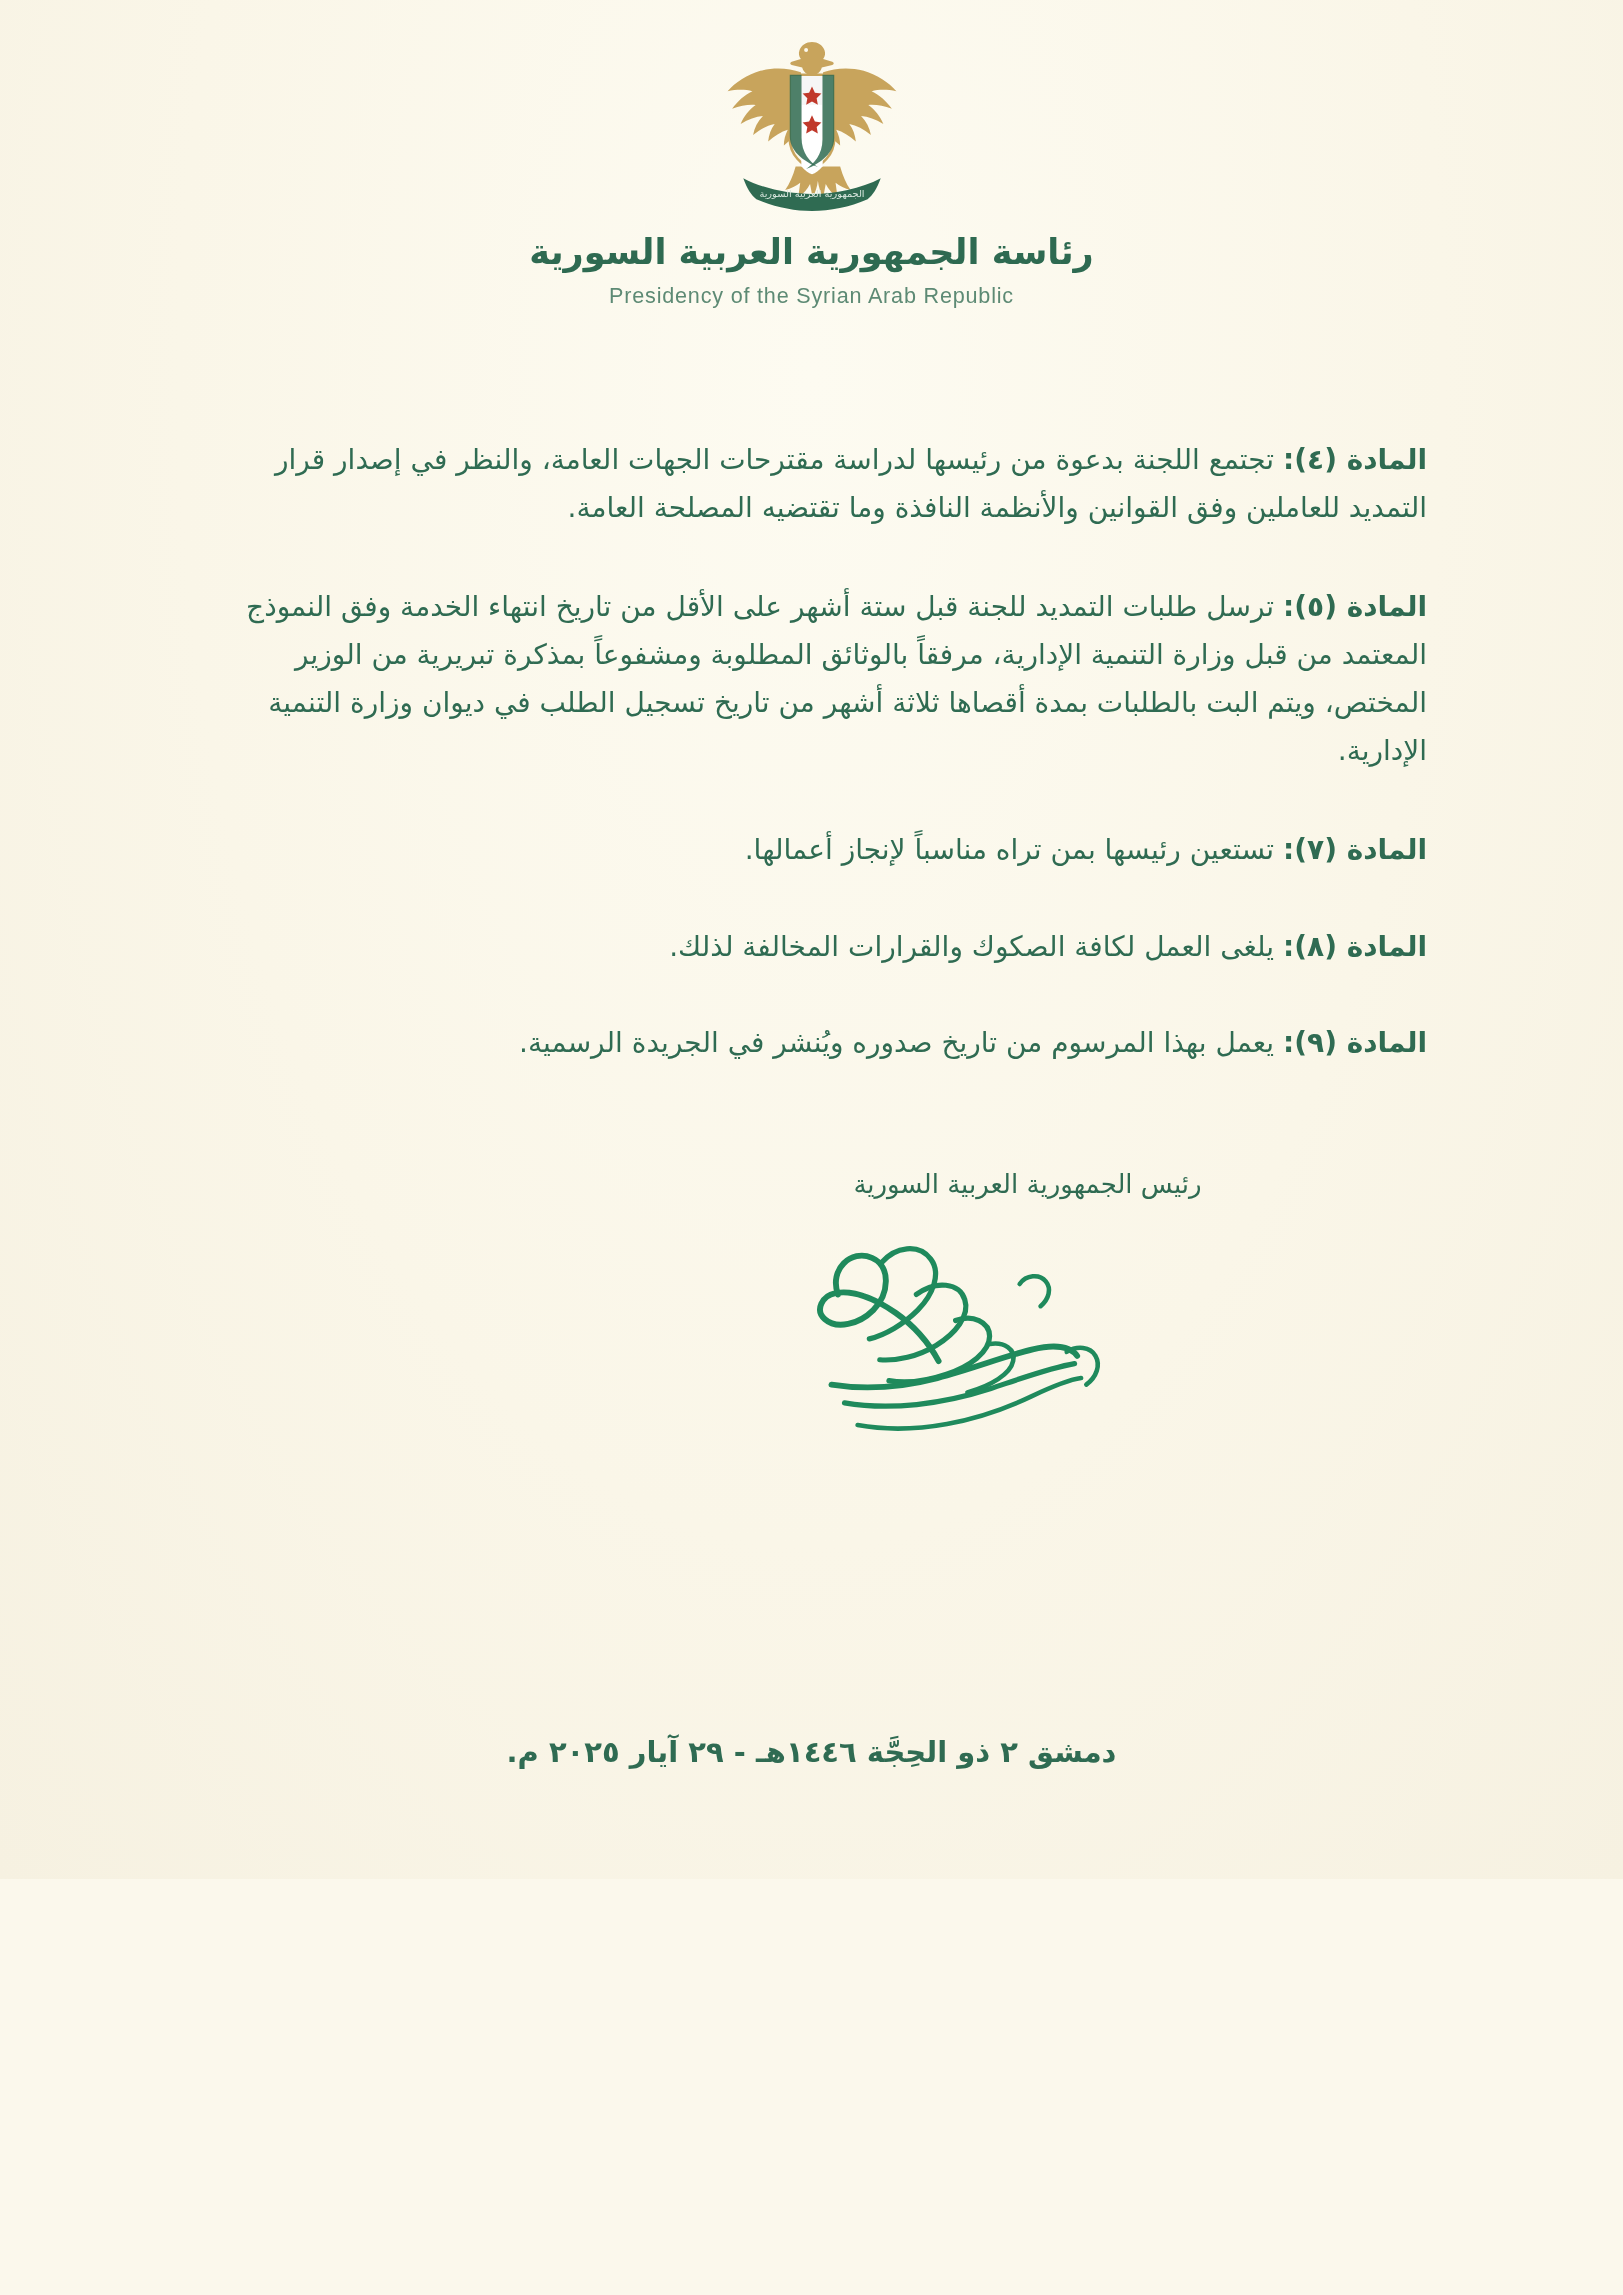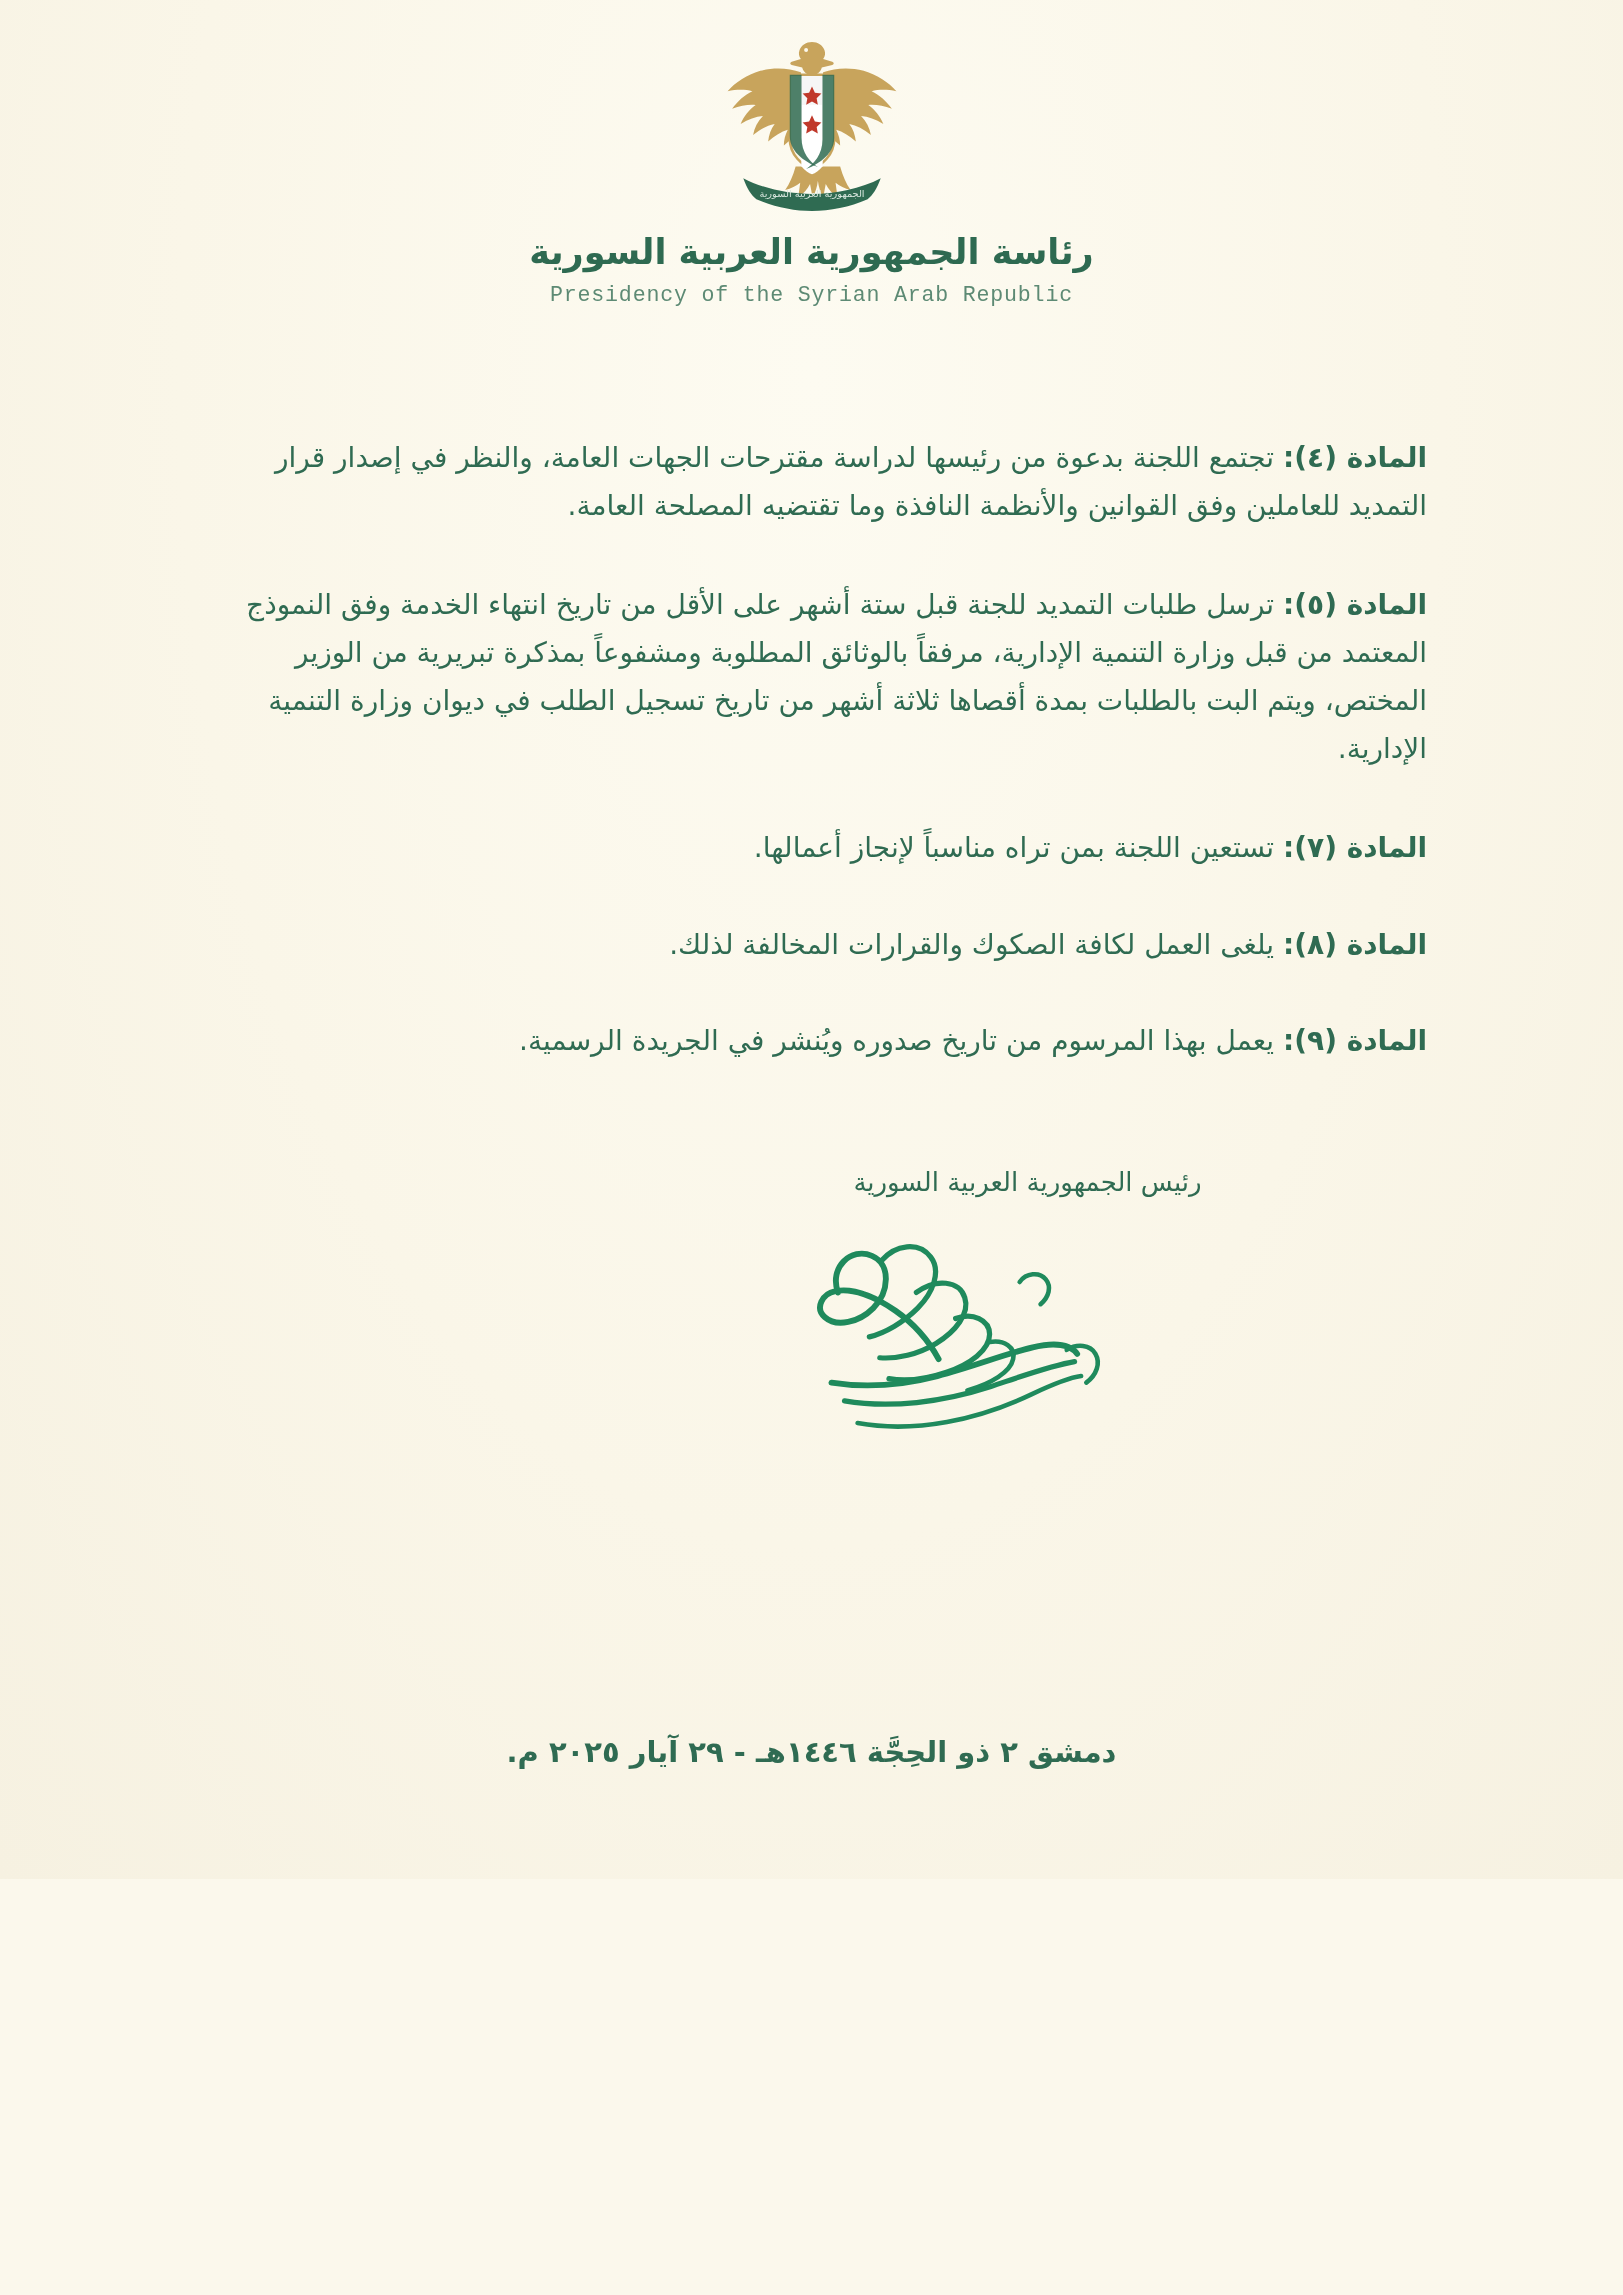--- a/index.html
+++ b/index.html
@@ -43,21 +43,21 @@
     letter-spacing: 0px;
     color: #2e6a51;
     direction: rtl;
   }
   .org-en {
     margin-top: 10.5px;
     font-size: 21.6px;
     letter-spacing: 0.8px;
     color: #5d8a74;
     direction: ltr;
-    font-family: Liberation Mono, monospace;
+    font-family: Liberation Sans, sans-serif;
   }
 
   
   .content {
     margin: 0 auto;
     padding-top: 79px;
     width: 1231px;
     direction: rtl;
     text-align: right;
   }
@@ -168,21 +168,21 @@
     <p class="para gap-xl">
       <span class="lbl">المادة (٤):</span><span> تجتمع اللجنة بدعوة من رئيسها لدراسة مقترحات الجهات العامة، والنظر في إصدار قرار التمديد للعاملين وفق القوانين والأنظمة النافذة وما تقتضيه المصلحة العامة.</span>
     </p>
 
     <p class="para gap-xl">
       <span class="lbl">المادة (٥):</span><span> ترسل طلبات التمديد للجنة قبل ستة أشهر على الأقل من تاريخ انتهاء الخدمة وفق النموذج المعتمد من قبل وزارة التنمية الإدارية، مرفقاً بالوثائق المطلوبة ومشفوعاً بمذكرة تبريرية من الوزير المختص، ويتم البت بالطلبات بمدة أقصاها ثلاثة أشهر من تاريخ تسجيل الطلب في ديوان وزارة التنمية الإدارية.</span>
     </p>
 
 
     <p class="para gap-lg">
-      <span class="lbl">المادة (٧):</span><span> تستعين اللجنة بمن تراه مناسباً لإنجاز أعمالها.</span>
+      <span class="lbl">المادة (٧):</span><span> تستعين رئيسها بمن تراه مناسباً لإنجاز أعمالها.</span>
     </p>
 
     <p class="para gap-lg">
       <span class="lbl">المادة (٨):</span><span> يلغى العمل لكافة الصكوك والقرارات المخالفة لذلك.</span>
     </p>
 
     <p class="para">
       <span class="lbl">المادة (٩):</span><span> يعمل بهذا المرسوم من تاريخ صدوره ويُنشر في الجريدة الرسمية.</span>
     </p>
   </div>

